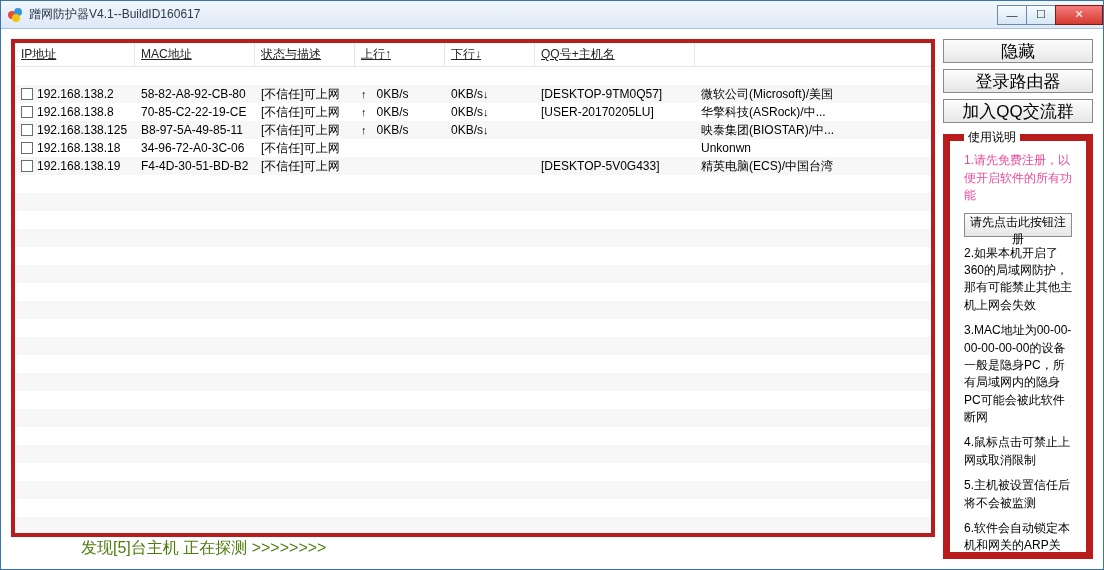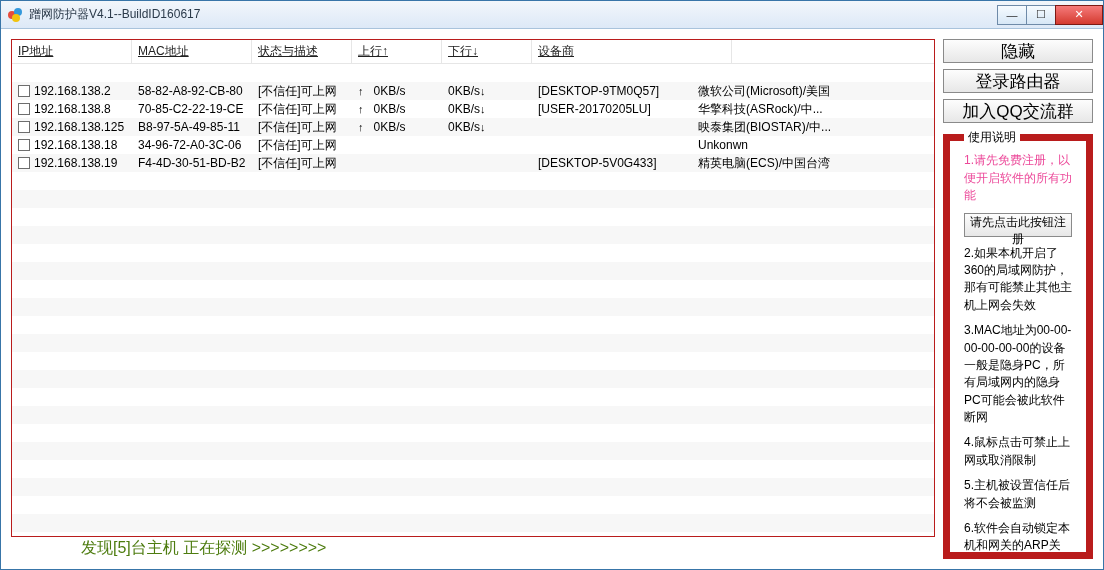--- a/index.html
+++ b/index.html
@@ -14,21 +14,21 @@
     .win-btn { width: 30px; height: 20px; border: 1px solid #6e8aa8; background: linear-gradient(#f6fbff,#d7e7f6); display: flex; align-items: center; justify-content: center; font-size: 11px; color: #2b2b2b; margin-left: -1px; }
     .win-btn.close { width: 48px; background: linear-gradient(#f57b7b,#d43a2f); color: #fff; border-color: #7b1a14; }
     .win-btn.max { background: linear-gradient(#f6fbff,#d7e7f6); }
     .win-btn.min { border-top-left-radius: 0; }
 
     
     .client { flex: 1; display: flex; padding: 10px; gap: 8px; overflow: hidden; }
 
     
     .table-panel { flex: 1; display: flex; flex-direction: column; border: none; }
-    .grid { flex: 1; border: 1px solid #b91c1c; background: #fff; display: flex; flex-direction: column; overflow: hidden; }
+    .grid { flex: 1; border: 4px solid #b91c1c; background: #fff; display: flex; flex-direction: column; overflow: hidden; }
     .grid-head, .grid-row { display: flex; align-items: center; }
     .grid-head { height: 24px; border-bottom: 1px solid #e6e6e6; }
     .grid-head .col { border-right: 1px solid #e6e6e6; text-decoration: underline; color: #222; padding: 0 6px; height: 24px; display: flex; align-items: center; white-space: nowrap; }
     .grid-body { flex: 1; overflow-y: auto; }
     .grid-row { height: 18px; font-size: 12px; }
     .grid-row:nth-child(2n) { background: #f7f7f7; }
     .grid-row .cell { padding: 0 6px; white-space: nowrap; overflow: hidden; text-overflow: ellipsis; }
     .cell.first { display: flex; align-items: center; gap: 4px; }
     .chk { width: 12px; height: 12px; border: 1px solid #6d6d6d; background: #fff; display: inline-block; }
     .arrow { font-size: 11px; }
@@ -78,21 +78,21 @@
 
   <div class="client">
     <div class="table-panel">
       <div class="grid">
         <div class="grid-head">
           <div class="col col-ip">IP地址</div>
           <div class="col col-mac">MAC地址</div>
           <div class="col col-status">状态与描述</div>
           <div class="col col-up">上行↑</div>
           <div class="col col-down">下行↓</div>
-          <div class="col col-vendor">设备商</div>
+          <div class="col col-host">QQ号+主机名</div>
         </div>
         <div class="grid-body" id="grid-body">
             <div class="grid-row"></div>
             <div class="grid-row">
               <div class="cell first c-ip">
                 <span class="chk"></span>
                 <span>192.168.138.2</span>
               </div>
               <div class="cell c-mac">58-82-A8-92-CB-80</div>
               <div class="cell c-status">[不信任]可上网</div>

